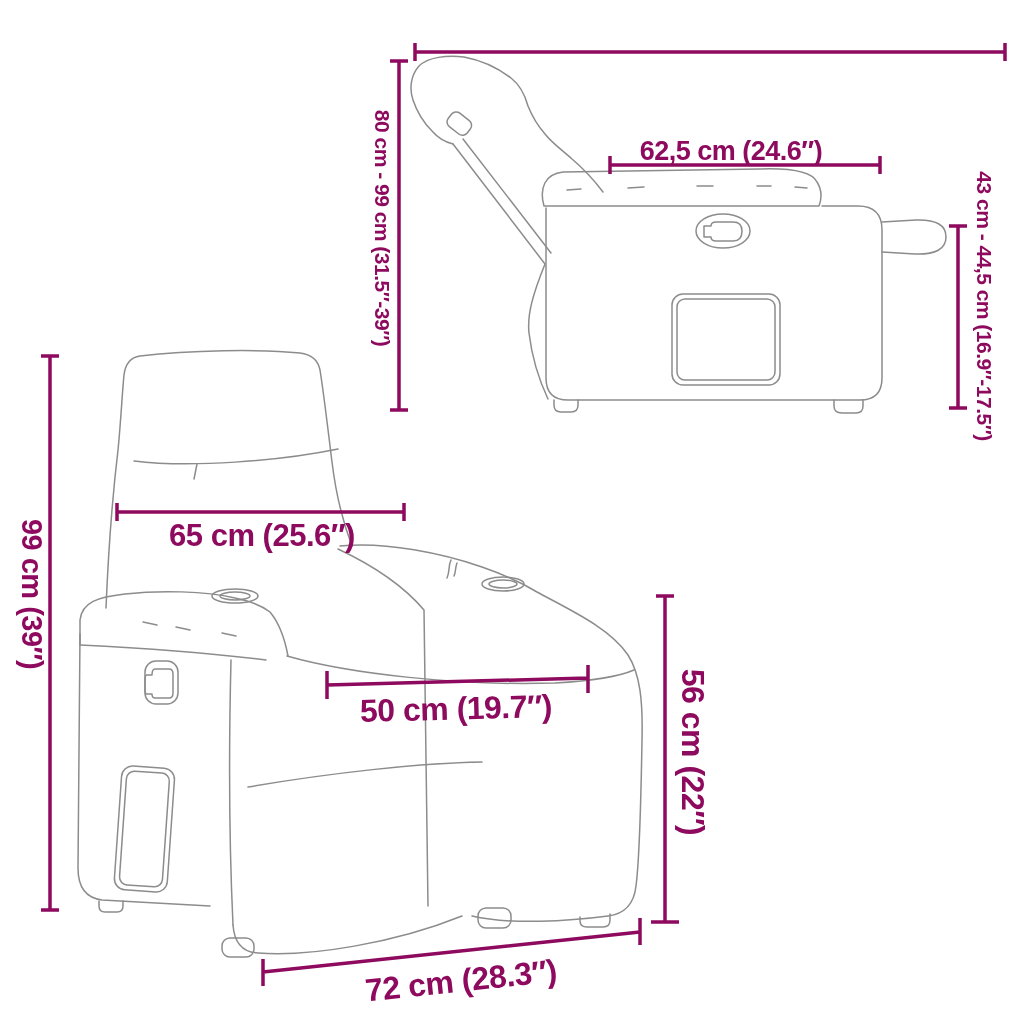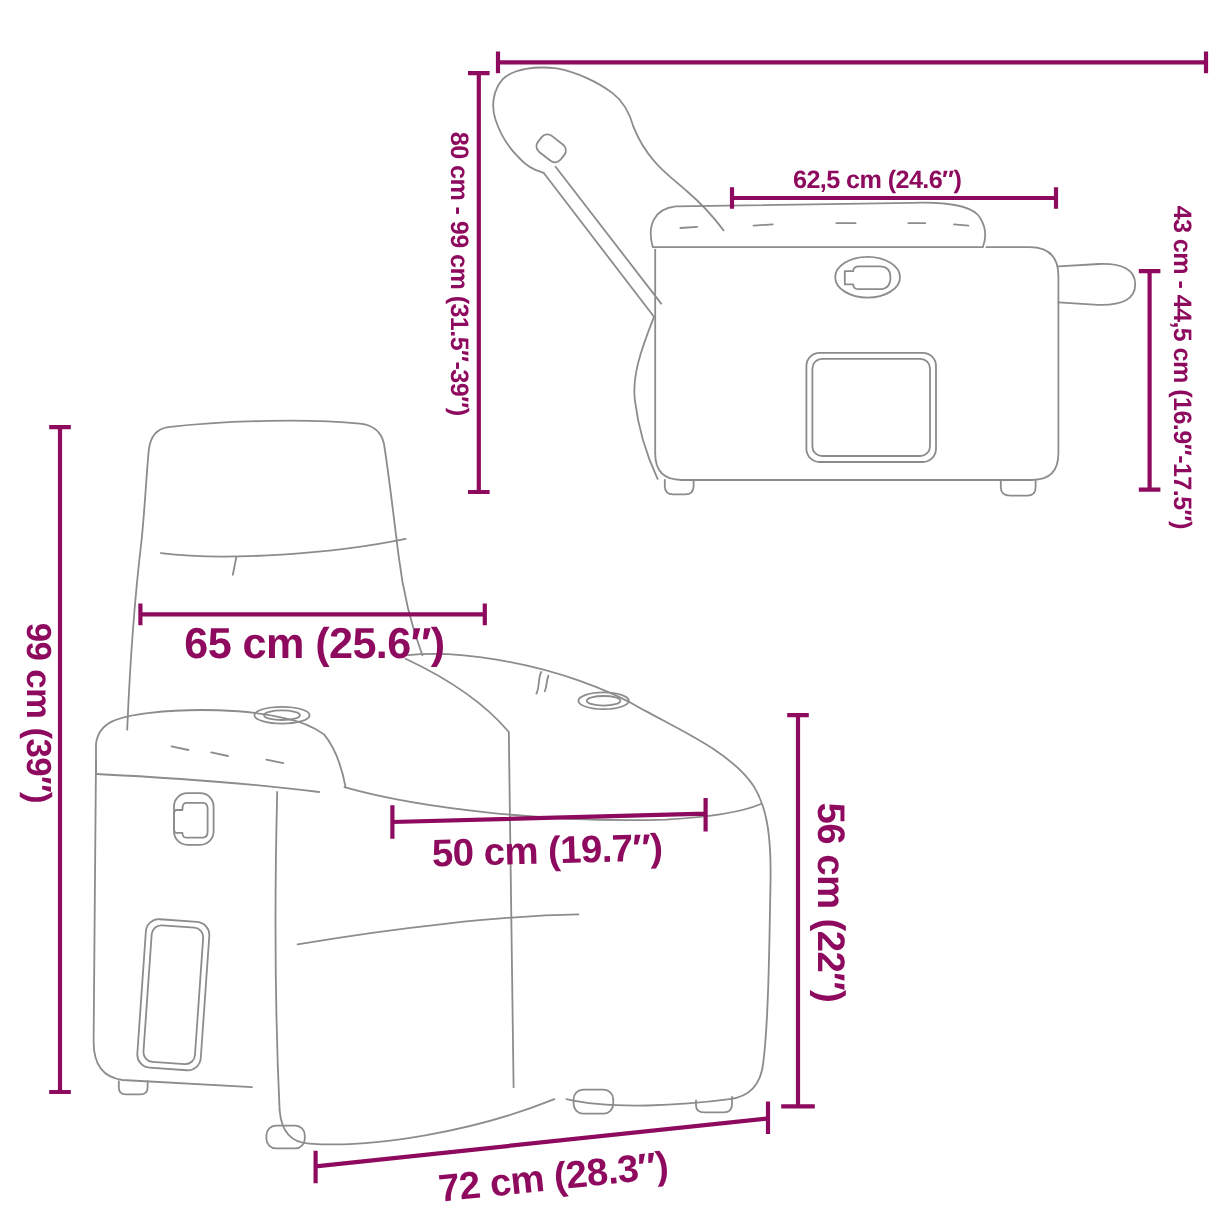--- a/index.html
+++ b/index.html
@@ -101,25 +101,25 @@
       <path d="M41,356 H59 M50,356 V910 M41,910 H59"></path>
       <path d="M327,671 V699 M327,685 L588,678 M588,665 V693"></path>
       <path d="M656,596 H674 M665,596 V922 M651,922 H679"></path>
       <path d="M263,959 V986 M263,972 L640,932 M640,918 V945"></path>
     </g>
   </svg>
 
 
   <div class="dim-label vert" style="left:382px;top:228px;font-size:21px;">80 cm - 99 cm (31.5″-39″)</div>
 
-  <div class="dim-label" style="left:731px;top:151px;font-size:21px;">62,5 cm (24.6″)</div>
+  <div class="dim-label" style="left:731px;top:151px;font-size:27px;">62,5 cm (24.6″)</div>
 
   <div class="dim-label vert" style="left:984px;top:306px;font-size:21px;">43 cm - 44,5 cm (16.9″-17.5″)</div>
 
-  <div class="dim-label" style="left:262px;top:536px;font-size:36px;">65 cm (25.6″)</div>
+  <div class="dim-label" style="left:262px;top:536px;font-size:31px;">65 cm (25.6″)</div>
 
   <div class="dim-label vert" style="left:31px;top:594px;font-size:29px;">99 cm (39″)</div>
 
   <div class="dim-label" style="left:456px;top:709px;font-size:32px;transform:translate(-50%,-50%) rotate(-1.5deg);">50 cm (19.7″)</div>
 
   <div class="dim-label vert" style="left:692px;top:752px;font-size:32px;">56 cm (22″)</div>
 
   <div class="dim-label" style="left:461px;top:981px;font-size:32px;transform:translate(-50%,-50%) rotate(-6deg);">72 cm (28.3″)</div>
 
 </div>

